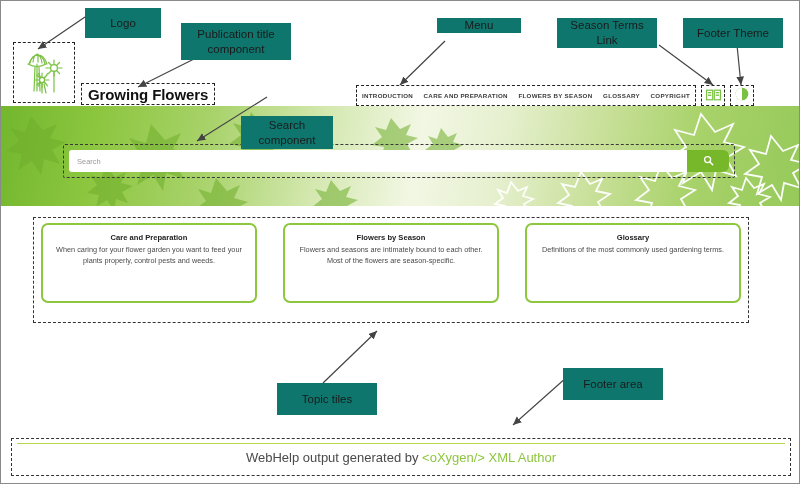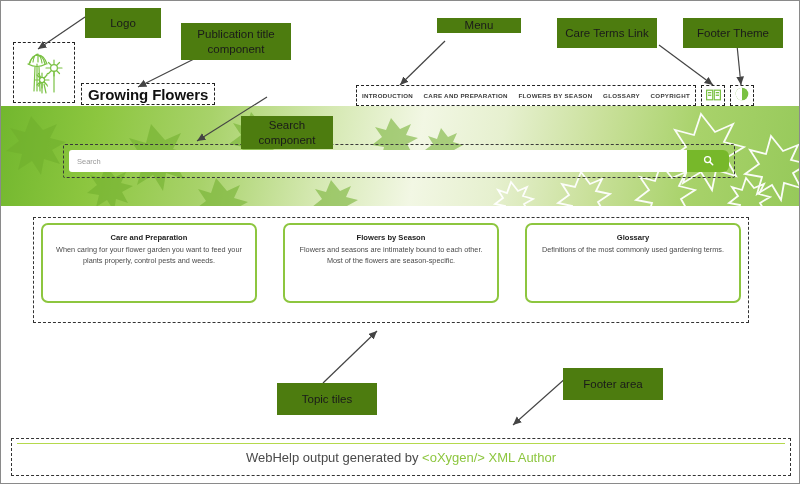--- a/index.html
+++ b/index.html
@@ -129,21 +129,21 @@
     position:absolute; left:16px; top:442px; width:768px; height:28px;
     border-top:1.5px solid #b5d94c;
     display:flex; align-items:center; justify-content:center;
   }
   .footer-text { font-size:13px; color:#4a4a4a; }
   .footer-link { color:#8dc63f; text-decoration:none; }
 
   
   .callout {
     position:absolute;
-    background:#4d7c0f;
+    background:#0f766e;
     color:#1a1a1a;
     font-size:11.5px;
     display:flex; align-items:center; justify-content:center;
     text-align:center;
     line-height:1.28;
     padding:2px 4px;
   }
   .annot-svg {
     position:absolute; left:0; top:0; width:800px; height:484px;
     pointer-events:none;
@@ -290,18 +290,18 @@
       <line x1="736" y1="44" x2="740" y2="84"></line>
       <line x1="322" y1="382" x2="376" y2="330"></line>
       <line x1="566" y1="376" x2="512" y2="424"></line>
     </g>
   </svg>
 
   <div class="callout" style="left:84px;  top:7px;   width:76px;  height:30px;">Logo</div>
   <div class="callout" style="left:180px; top:22px;  width:110px; height:37px;">Publication title component</div>
   <div class="callout" style="left:240px; top:67px;  width:92px; height:33px;margin-top:48px;">Search component</div>
   <div class="callout" style="left:436px; top:17px;  width:84px;  height:15px;">Menu</div>
-  <div class="callout" style="left:556px; top:17px;  width:100px; height:30px;">Care Terms Link</div>
+  <div class="callout" style="left:556px; top:17px;  width:100px; height:30px;">Season Terms Link</div>
   <div class="callout" style="left:682px; top:17px;  width:100px; height:30px;">Footer Theme</div>
   <div class="callout" style="left:276px; top:382px; width:100px; height:32px;">Topic tiles</div>
   <div class="callout" style="left:562px; top:367px; width:100px; height:32px;">Footer area</div>
 
 </div>
 
 </body></html>

